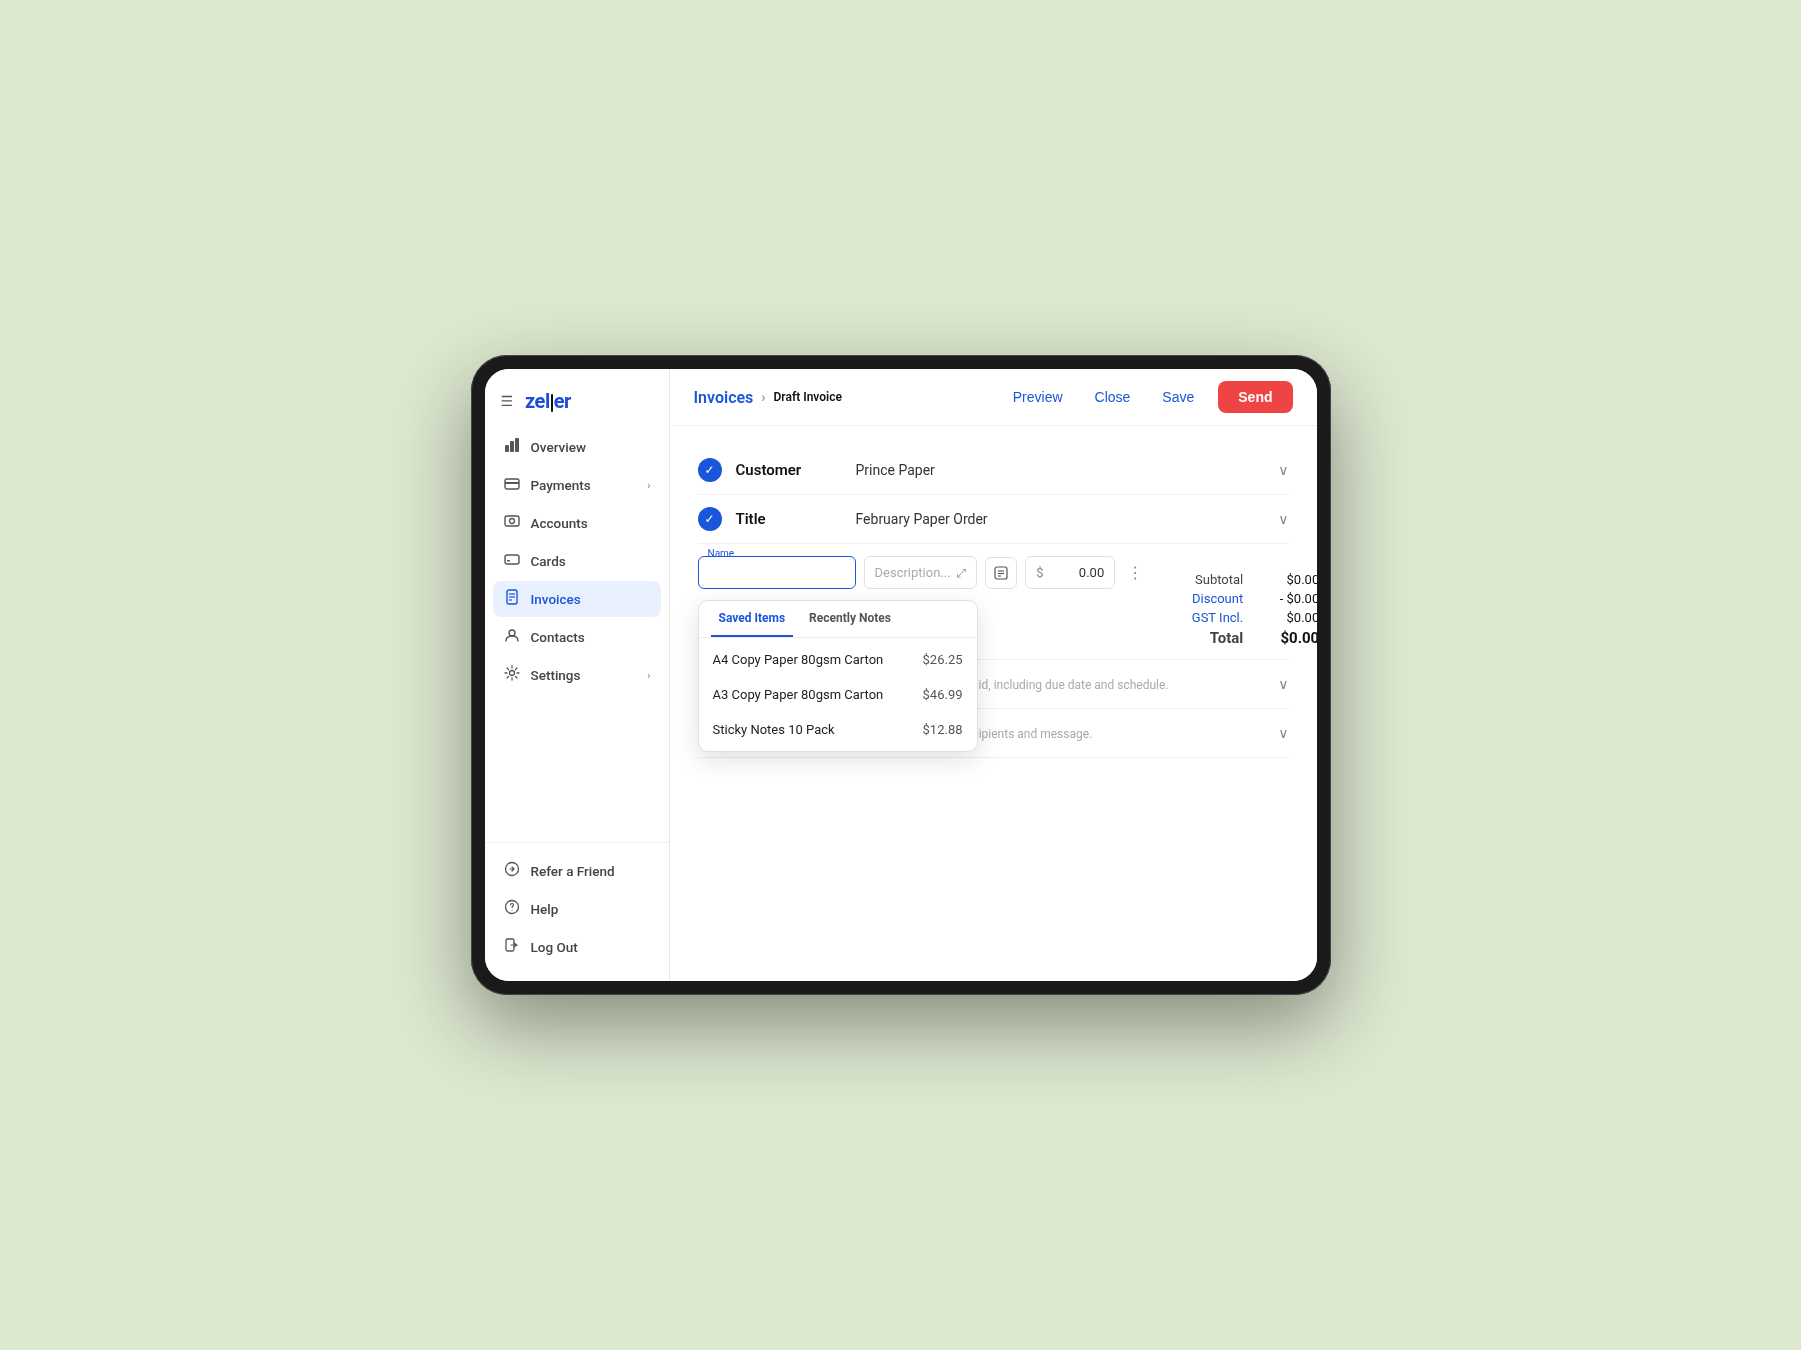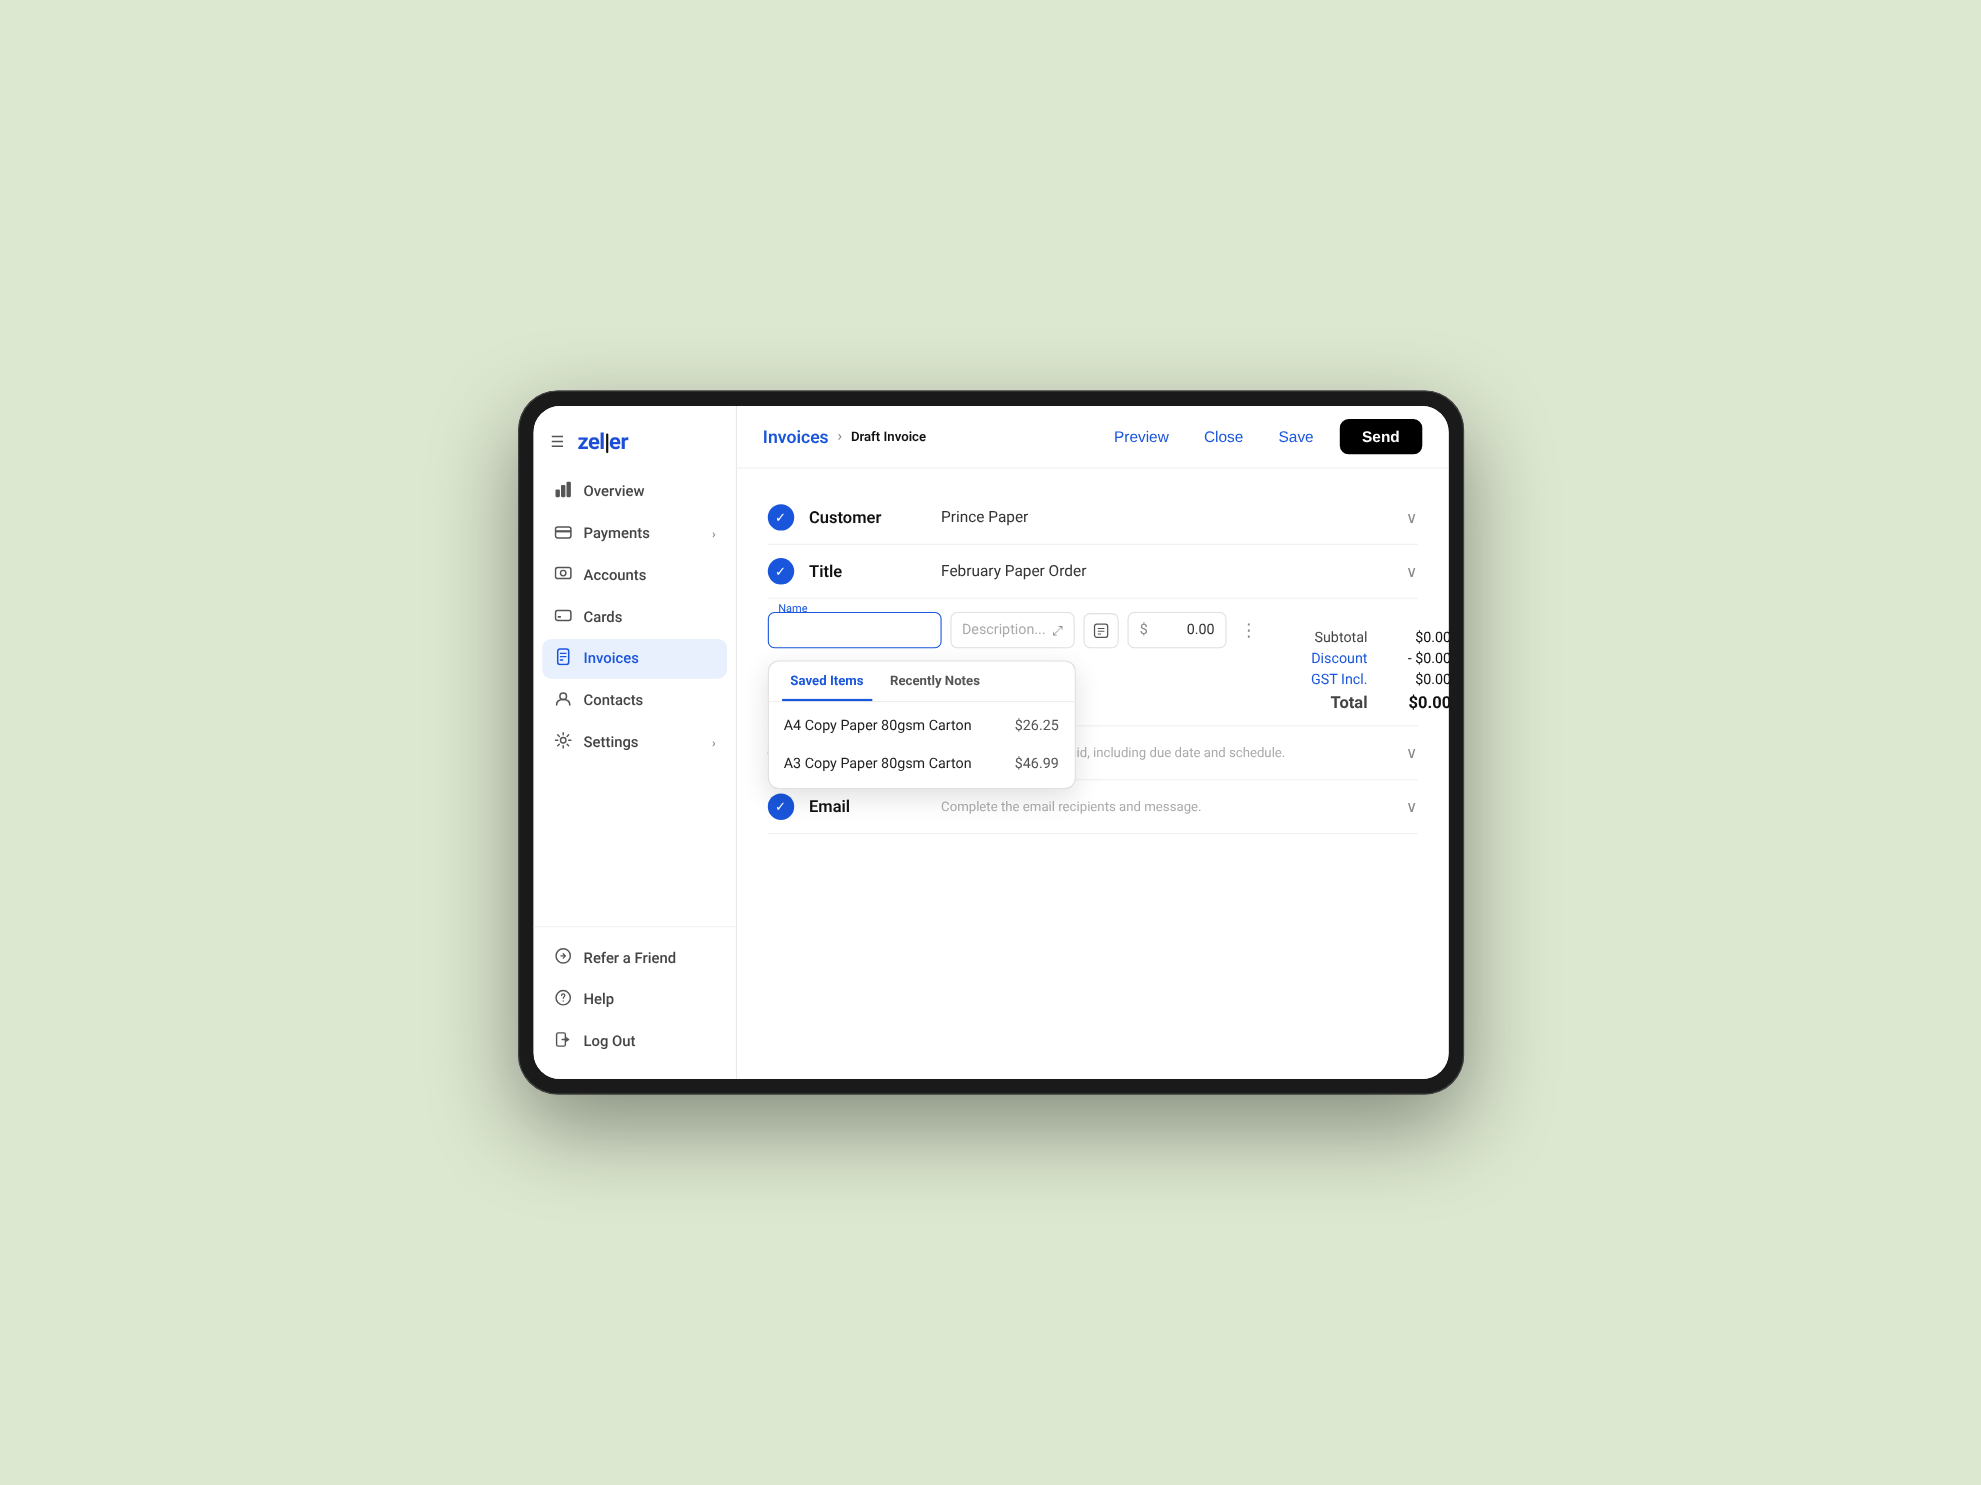--- a/index.html
+++ b/index.html
@@ -176,21 +176,21 @@
       background: none;
       border: none;
       cursor: pointer;
       font-size: 14px;
       color: #1a56db;
       font-weight: 500;
       padding: 4px 8px;
     }
 
     .topbar-btn-send {
-      background: #000000;
+      background: #ef4444;
       color: #fff;
       border: none;
       border-radius: 8px;
       padding: 8px 20px;
       font-size: 14px;
       font-weight: 600;
       cursor: pointer;
     }
 
     
@@ -661,20 +661,24 @@
                   </div>
                   <div class="dropdown-items">
                     <div class="dropdown-item">
                       <span>A4 Copy Paper 80gsm Carton</span>
                       <span class="dropdown-item-price">$26.25</span>
                     </div>
                     <div class="dropdown-item">
                       <span>A3 Copy Paper 80gsm Carton</span>
                       <span class="dropdown-item-price">$46.99</span>
                     </div>
+                    <div class="dropdown-item">
+                      <span>Sticky Notes 10 Pack</span>
+                      <span class="dropdown-item-price">$12.88</span>
+                    </div>
                   </div>
                 </div>
               </div>
 
               <div class="items-right">
                 <div class="totals-section">
                   <div class="totals-row">
                     <span class="totals-label">Subtotal</span>
                     <span class="totals-value">$0.00</span>
                   </div>

